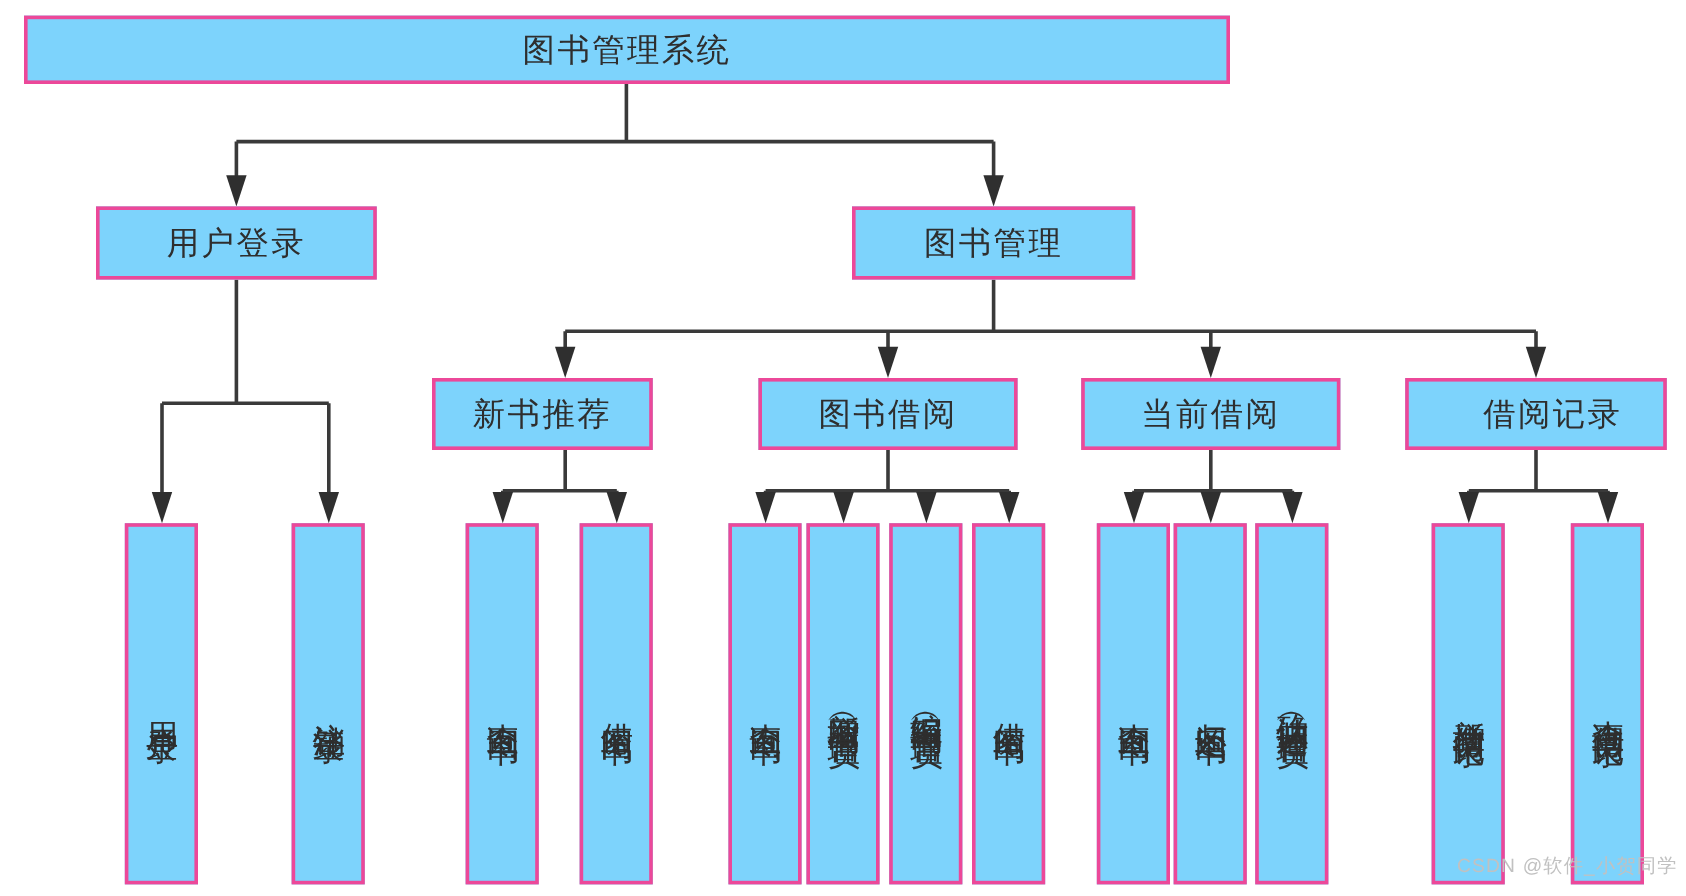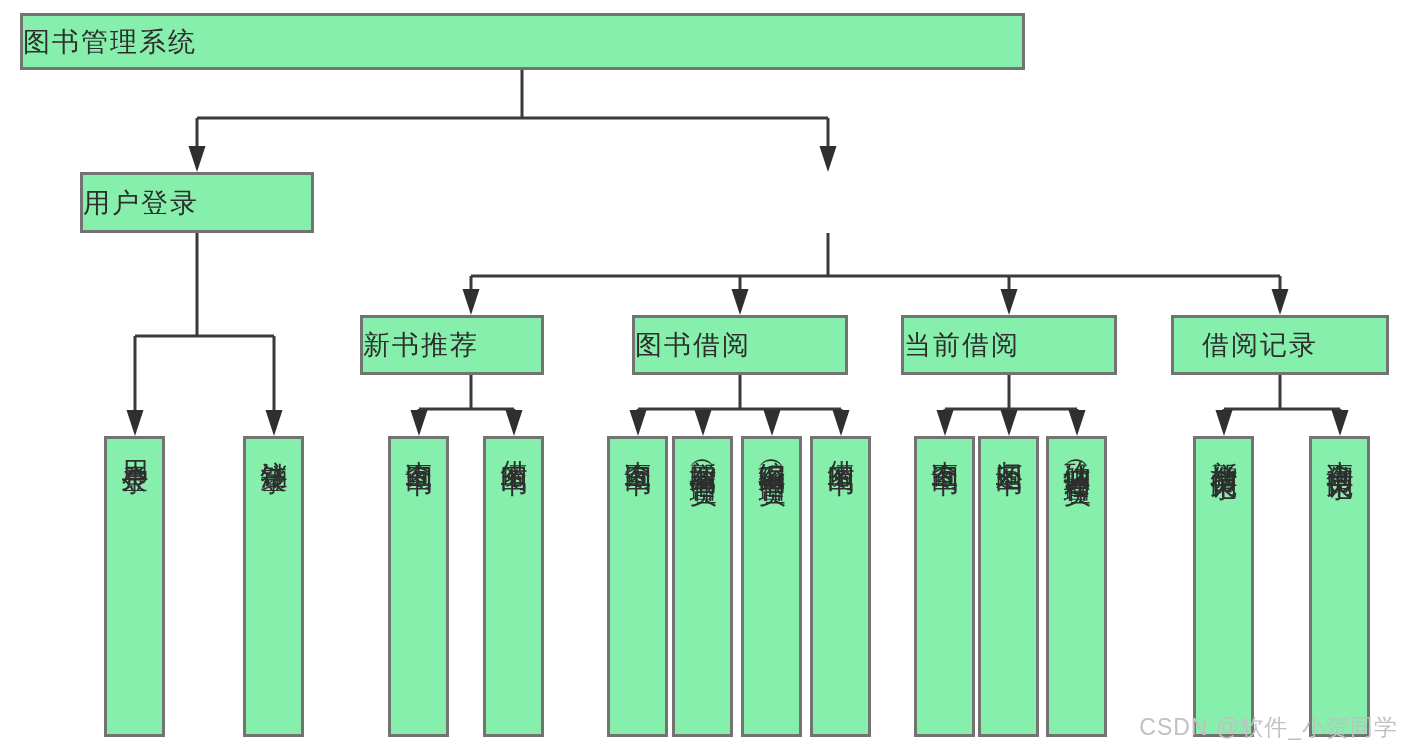--- a/index.html
+++ b/index.html
@@ -10,45 +10,46 @@
     background: #ffffff;
     font-family: "Liberation Sans", sans-serif;
     overflow: hidden;
   }
   .wires { position: absolute; left: 0; top: 0; width: 1405px; height: 747px; }
   .wires path { stroke: #3a3a3a; stroke-width: 3; fill: none; }
   .wires polygon { fill: #2f2f2f; stroke: none; }
   .box {
     position: absolute;
     box-sizing: border-box;
-    background: #86efac;
-    border: 3px solid #737373;
+    background: #7dd3fc;
+    border: 3px solid #ec4899;
     display: flex;
     align-items: center;
+    justify-content: center;
     font-size: 27px;
     color: #2e2e2e;
     letter-spacing: 2px;
     text-align: center;
   }
   .root { left: 20px;  top: 13px;  width: 1005px; height: 57px; }
   .l2   { top: 172px; height: 61px; }
   .l3   { top: 315px; height: 60px; }
   .leaf {
     top: 436px;
     width: 61px;
     height: 301px;
     writing-mode: vertical-rl;
     letter-spacing: 3px;
     line-height: 1.08;
   }
   .watermark {
     position: absolute;
     top: 712px;
     right: 7px;
-    font-size: 23px;
+    font-size: 16px;
     color: #c1c1c1;
     letter-spacing: 1px;
     white-space: nowrap;
   }
 </style>
 </head>
 <body>
 
 <div class="stage">
 
@@ -87,20 +88,23 @@
     <polygon points="1215.5,410 1232.5,410 1224,436"></polygon>
     <polygon points="1331.5,410 1348.5,410 1340,436"></polygon>
   </svg>
 
   <div class="box root">
     <span>图书管理系统</span>
   </div>
 
   <div class="box l2" style="left:80px; width:234px;">
     <span>用户登录</span>
+  </div>
+  <div class="box l2" style="left:710px; width:236px;">
+    <span>图书管理</span>
   </div>
 
   <div class="box l3" style="left:360px; width:184px;">
     <span>新书推荐</span>
   </div>
   <div class="box l3" style="left:901px; width:216px;">
     <span>当前借阅</span>
   </div>
   <div class="box l3" style="left:632px; width:216px;">
     <span>图书借阅</span>

